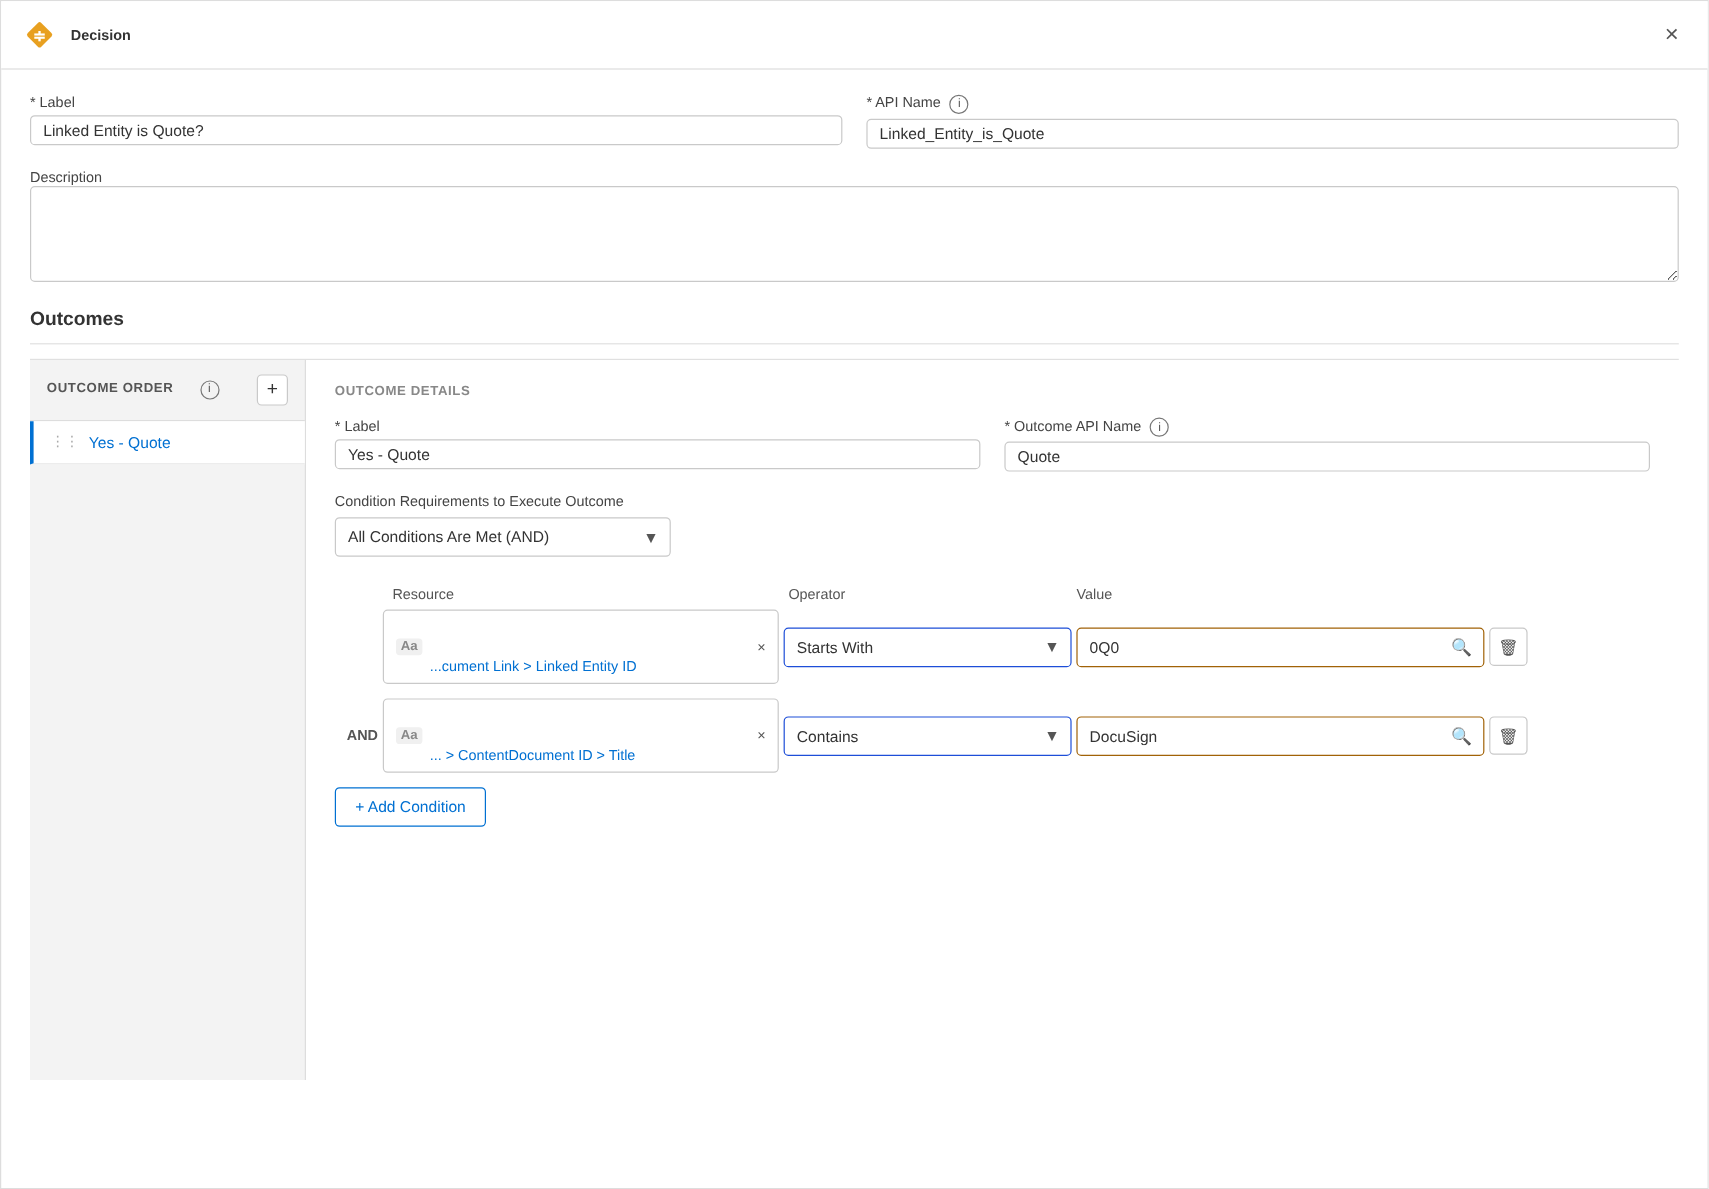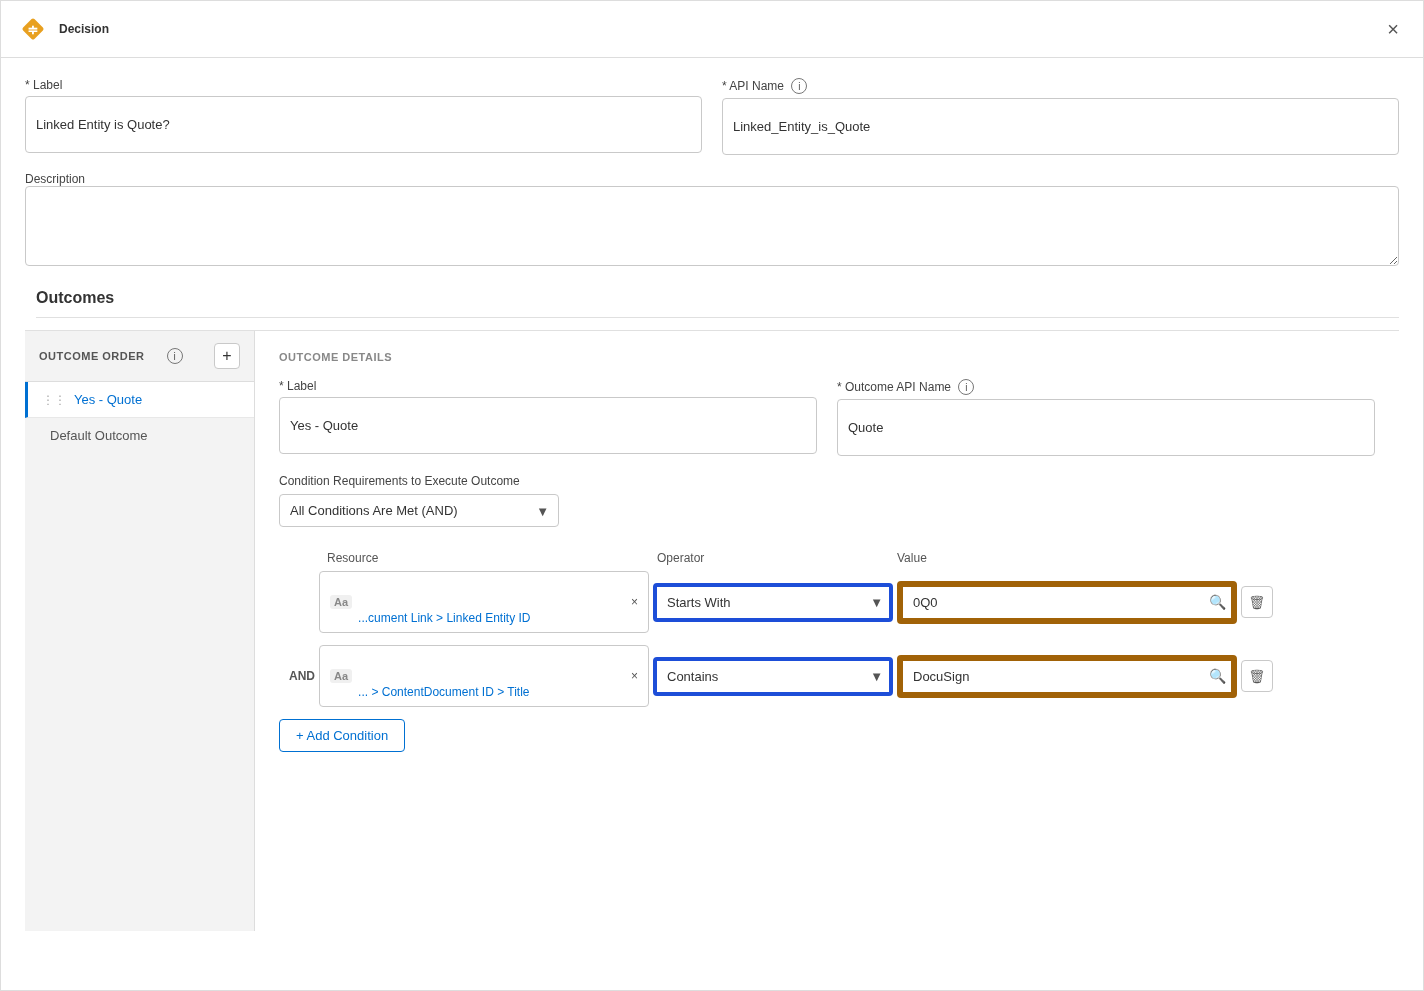--- a/index.html
+++ b/index.html
@@ -83,21 +83,21 @@
       border: 1px solid #777;
       font-size: 10px;
       color: #555;
       margin-left: 4px;
       cursor: pointer;
     }
 
     .form-input {
       border: 1px solid #c9c9c9;
       border-radius: 4px;
-      padding: 20px 10px;
+      padding: 4px 10px;
       font-size: 13px;
       color: #333;
       outline: none;
       width: 100%;
     }
 
     .form-textarea {
       border: 1px solid #c9c9c9;
       border-radius: 4px;
       padding: 8px 10px;
@@ -113,21 +113,20 @@
       margin-bottom: 20px;
     }
 
     .outcomes-header {
       display: flex;
       align-items: flex-start;
       gap: 8px;
       margin-bottom: 12px;
       padding-bottom: 10px;
       border-bottom: 1px solid #e0e0e0;
-      margin-left: 11px;
     }
 
     .outcomes-title {
       font-size: 16px;
       font-weight: 600;
     }
 
     .outcomes-desc {
       font-size: 13px;
       color: #555;
@@ -352,39 +351,39 @@
 
     .operator-field {
       flex: 0 0 240px;
       position: relative;
     }
 
     .operator-select {
       width: 100%;
       appearance: none;
       -webkit-appearance: none;
-      border: 4px solid #1d4ed8;
+      border: 1px solid #1d4ed8;
       border-radius: 4px;
       padding: 8px 36px 8px 10px;
       font-size: 13px;
       color: #333;
       background: #fff;
       cursor: pointer;
     }
 
     .value-field {
       flex: 0 0 340px;
       position: relative;
       display: flex;
       align-items: center;
     }
 
     .value-input {
       width: 100%;
-      border: 6px solid #a16207;
+      border: 1px solid #a16207;
       border-radius: 4px;
       padding: 8px 36px 8px 10px;
       font-size: 13px;
       color: #333;
       background: #fff;
     }
 
     .search-icon-btn {
       position: absolute;
       right: 10px;
@@ -472,23 +471,20 @@
           <span class="sidebar-header-title">OUTCOME ORDER</span>
           <span class="info-icon">i</span>
           <button class="add-outcome-btn">+</button>
         </div>
 
         <div class="sidebar-item active">
           <span class="drag-handle">⋮⋮</span>
           <span class="sidebar-item-label">Yes - Quote</span>
         </div>
 
-        <div class="sidebar-item-default">
-          <span>Default Outcome</span>
-        </div>
       </div>
 
       <div class="outcome-details">
         <div class="section-title">OUTCOME DETAILS</div>
 
         <div class="outcome-form-row">
           <div class="outcome-form-group">
             <label class="form-label">* Label</label>
             <input class="form-input" type="text" value="Yes - Quote" style="">
           </div>

